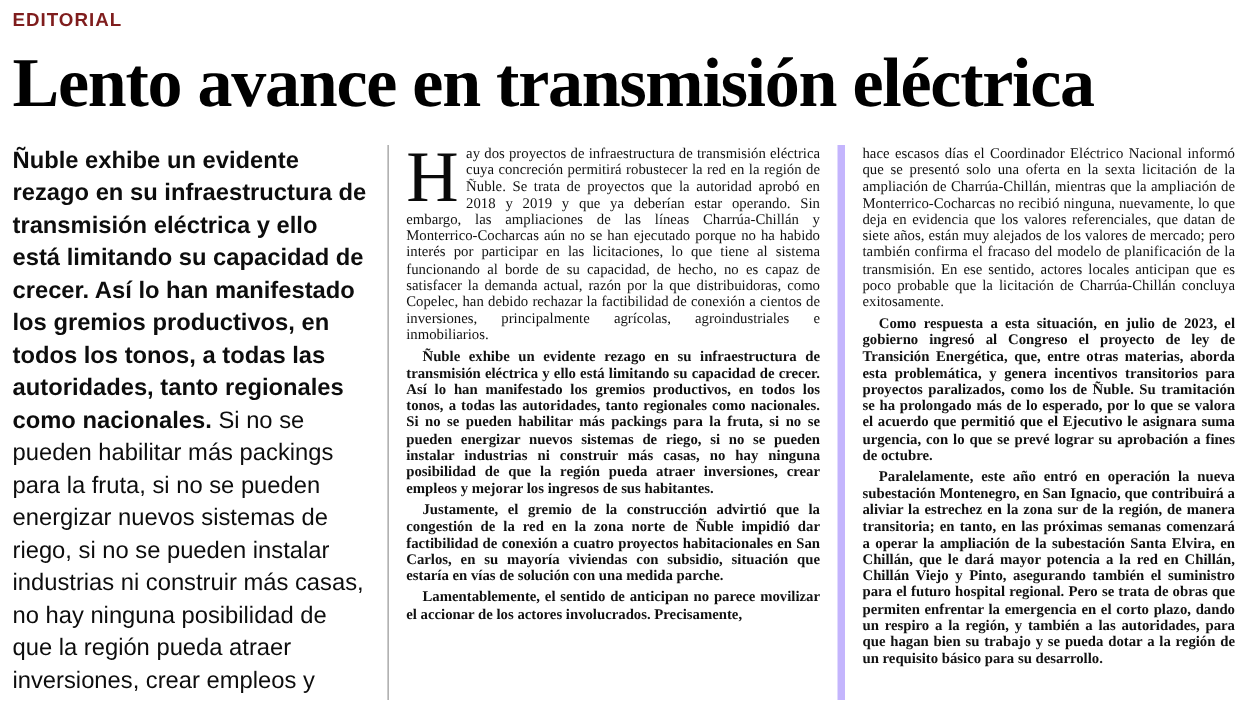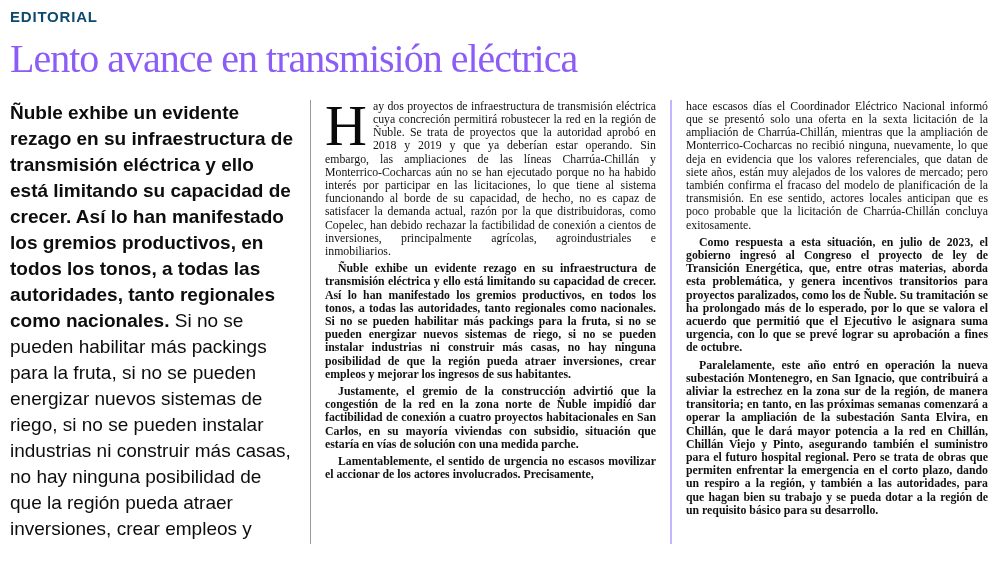--- a/index.html
+++ b/index.html
@@ -9,31 +9,31 @@
     color: #111111;
     font-family: "Liberation Serif", serif;
   }
   .page { width: 1000px; height: 576px; padding: 8px 10px 0 10px; overflow: hidden; }
 
   .kicker {
     font-family: "Liberation Sans", sans-serif;
     font-weight: 700;
     font-size: 15px;
     letter-spacing: 0.8px;
-    color: #0c4a6e;
+    color: #7f1d1d;
   }
 
   .headline {
     font-family: "Liberation Serif", serif;
-    font-weight: 400;
-    font-size: 40px;
+    font-weight: 700;
+    font-size: 56px;
     letter-spacing: -1px;
     line-height: 1.02;
     margin: 14px 0 20px 0;
-    color: #8b5cf6;
+    color: #000000;
     white-space: nowrap;
   }
 
   .columns { display: flex; align-items: stretch; height: 444px; overflow: hidden; }
 
   .col-intro {
     width: 300px;
     flex: 0 0 300px;
     font-family: "Liberation Sans", sans-serif;
     font-size: 19px;
@@ -52,21 +52,21 @@
     color: #111111;
   }
   .col-mid {
     flex: 0 0 360px;
     width: 360px;
     border-left: 1px solid #999999;
     padding: 0 14px;
   }
   .col-right {
     flex: 1 1 auto;
-    border-left: 2px solid #c4b5fd;
+    border-left: 6px solid #c4b5fd;
     padding: 0 2px 0 14px;
   }
 
   .col-body p { margin: 0; }
   .col-body p + p { margin-top: 4px; text-indent: 13px; font-weight: bold; }
 
   .dropcap {
     float: left;
     font-family: "Liberation Serif", serif;
     font-weight: 400;
@@ -88,21 +88,21 @@
   <div class="columns">
 
     <div class="col-intro">
       <span class="intro-bold">Ñuble exhibe un evidente rezago en su infraestructura de transmisión eléctrica y ello está limitando su capacidad de crecer. Así lo han manifestado los gremios productivos, en todos los tonos, a todas las autoridades, tanto regionales como nacionales. </span><span class="intro-regular">Si no se pueden habilitar más packings para la fruta, si no se pueden energizar nuevos sistemas de riego, si no se pueden instalar industrias ni construir más casas, no hay ninguna posibilidad de que la región pueda atraer inversiones, crear empleos y mejorar los ingresos de sus habitantes.</span>
     </div>
 
     <div class="col-body col-mid">
       <p><span class="dropcap">H</span><span>ay dos proyectos de infraestructura de transmisión eléctrica cuya concreción permitirá robustecer la red en la región de Ñuble. Se trata de proyectos que la autoridad aprobó en 2018 y 2019 y que ya deberían estar operando. Sin embargo, las ampliaciones de las líneas Charrúa-Chillán y Monterrico-Cocharcas aún no se han ejecutado porque no ha habido interés por participar en las licitaciones, lo que tiene al sistema funcionando al borde de su capacidad, de hecho, no es capaz de satisfacer la demanda actual, razón por la que distribuidoras, como Copelec, han debido rechazar la factibilidad de conexión a cientos de inversiones, principalmente agrícolas, agroindustriales e inmobiliarios.</span></p>
       <p>Ñuble exhibe un evidente rezago en su infraestructura de transmisión eléctrica y ello está limitando su capacidad de crecer. Así lo han manifestado los gremios productivos, en todos los tonos, a todas las autoridades, tanto regionales como nacionales. Si no se pueden habilitar más packings para la fruta, si no se pueden energizar nuevos sistemas de riego, si no se pueden instalar industrias ni construir más casas, no hay ninguna posibilidad de que la región pueda atraer inversiones, crear empleos y mejorar los ingresos de sus habitantes.</p>
       <p>Justamente, el gremio de la construcción advirtió que la congestión de la red en la zona norte de Ñuble impidió dar factibilidad de conexión a cuatro proyectos habitacionales en San Carlos, en su mayoría viviendas con subsidio, situación que estaría en vías de solución con una medida parche.</p>
-      <p>Lamentablemente, el sentido de urgencia no escasos movilizar el accionar de los actores involucrados. Precisamente,</p>
+      <p>Lamentablemente, el sentido de anticipan no parece movilizar el accionar de los actores involucrados. Precisamente,</p>
     </div>
 
     <div class="col-body col-right">
       <p>hace escasos días el Coordinador Eléctrico Nacional informó que se presentó solo una oferta en la sexta licitación de la ampliación de Charrúa-Chillán, mientras que la ampliación de Monterrico-Cocharcas no recibió ninguna, nuevamente, lo que deja en evidencia que los valores referenciales, que datan de siete años, están muy alejados de los valores de mercado; pero también confirma el fracaso del modelo de planificación de la transmisión. En ese sentido, actores locales anticipan que es poco probable que la licitación de Charrúa-Chillán concluya exitosamente.</p>
       <p>Como respuesta a esta situación, en julio de 2023, el gobierno ingresó al Congreso el proyecto de ley de Transición Energética, que, entre otras materias, aborda esta problemática, y genera incentivos transitorios para proyectos paralizados, como los de Ñuble. Su tramitación se ha prolongado más de lo esperado, por lo que se valora el acuerdo que permitió que el Ejecutivo le asignara suma urgencia, con lo que se prevé lograr su aprobación a fines de octubre.</p>
       <p>Paralelamente, este año entró en operación la nueva subestación Montenegro, en San Ignacio, que contribuirá a aliviar la estrechez en la zona sur de la región, de manera transitoria; en tanto, en las próximas semanas comenzará a operar la ampliación de la subestación Santa Elvira, en Chillán, que le dará mayor potencia a la red en Chillán, Chillán Viejo y Pinto, asegurando también el suministro para el futuro hospital regional. Pero se trata de obras que permiten enfrentar la emergencia en el corto plazo, dando un respiro a la región, y también a las autoridades, para que hagan bien su trabajo y se pueda dotar a la región de un requisito básico para su desarrollo.</p>
     </div>
 
   </div>
 </div>

